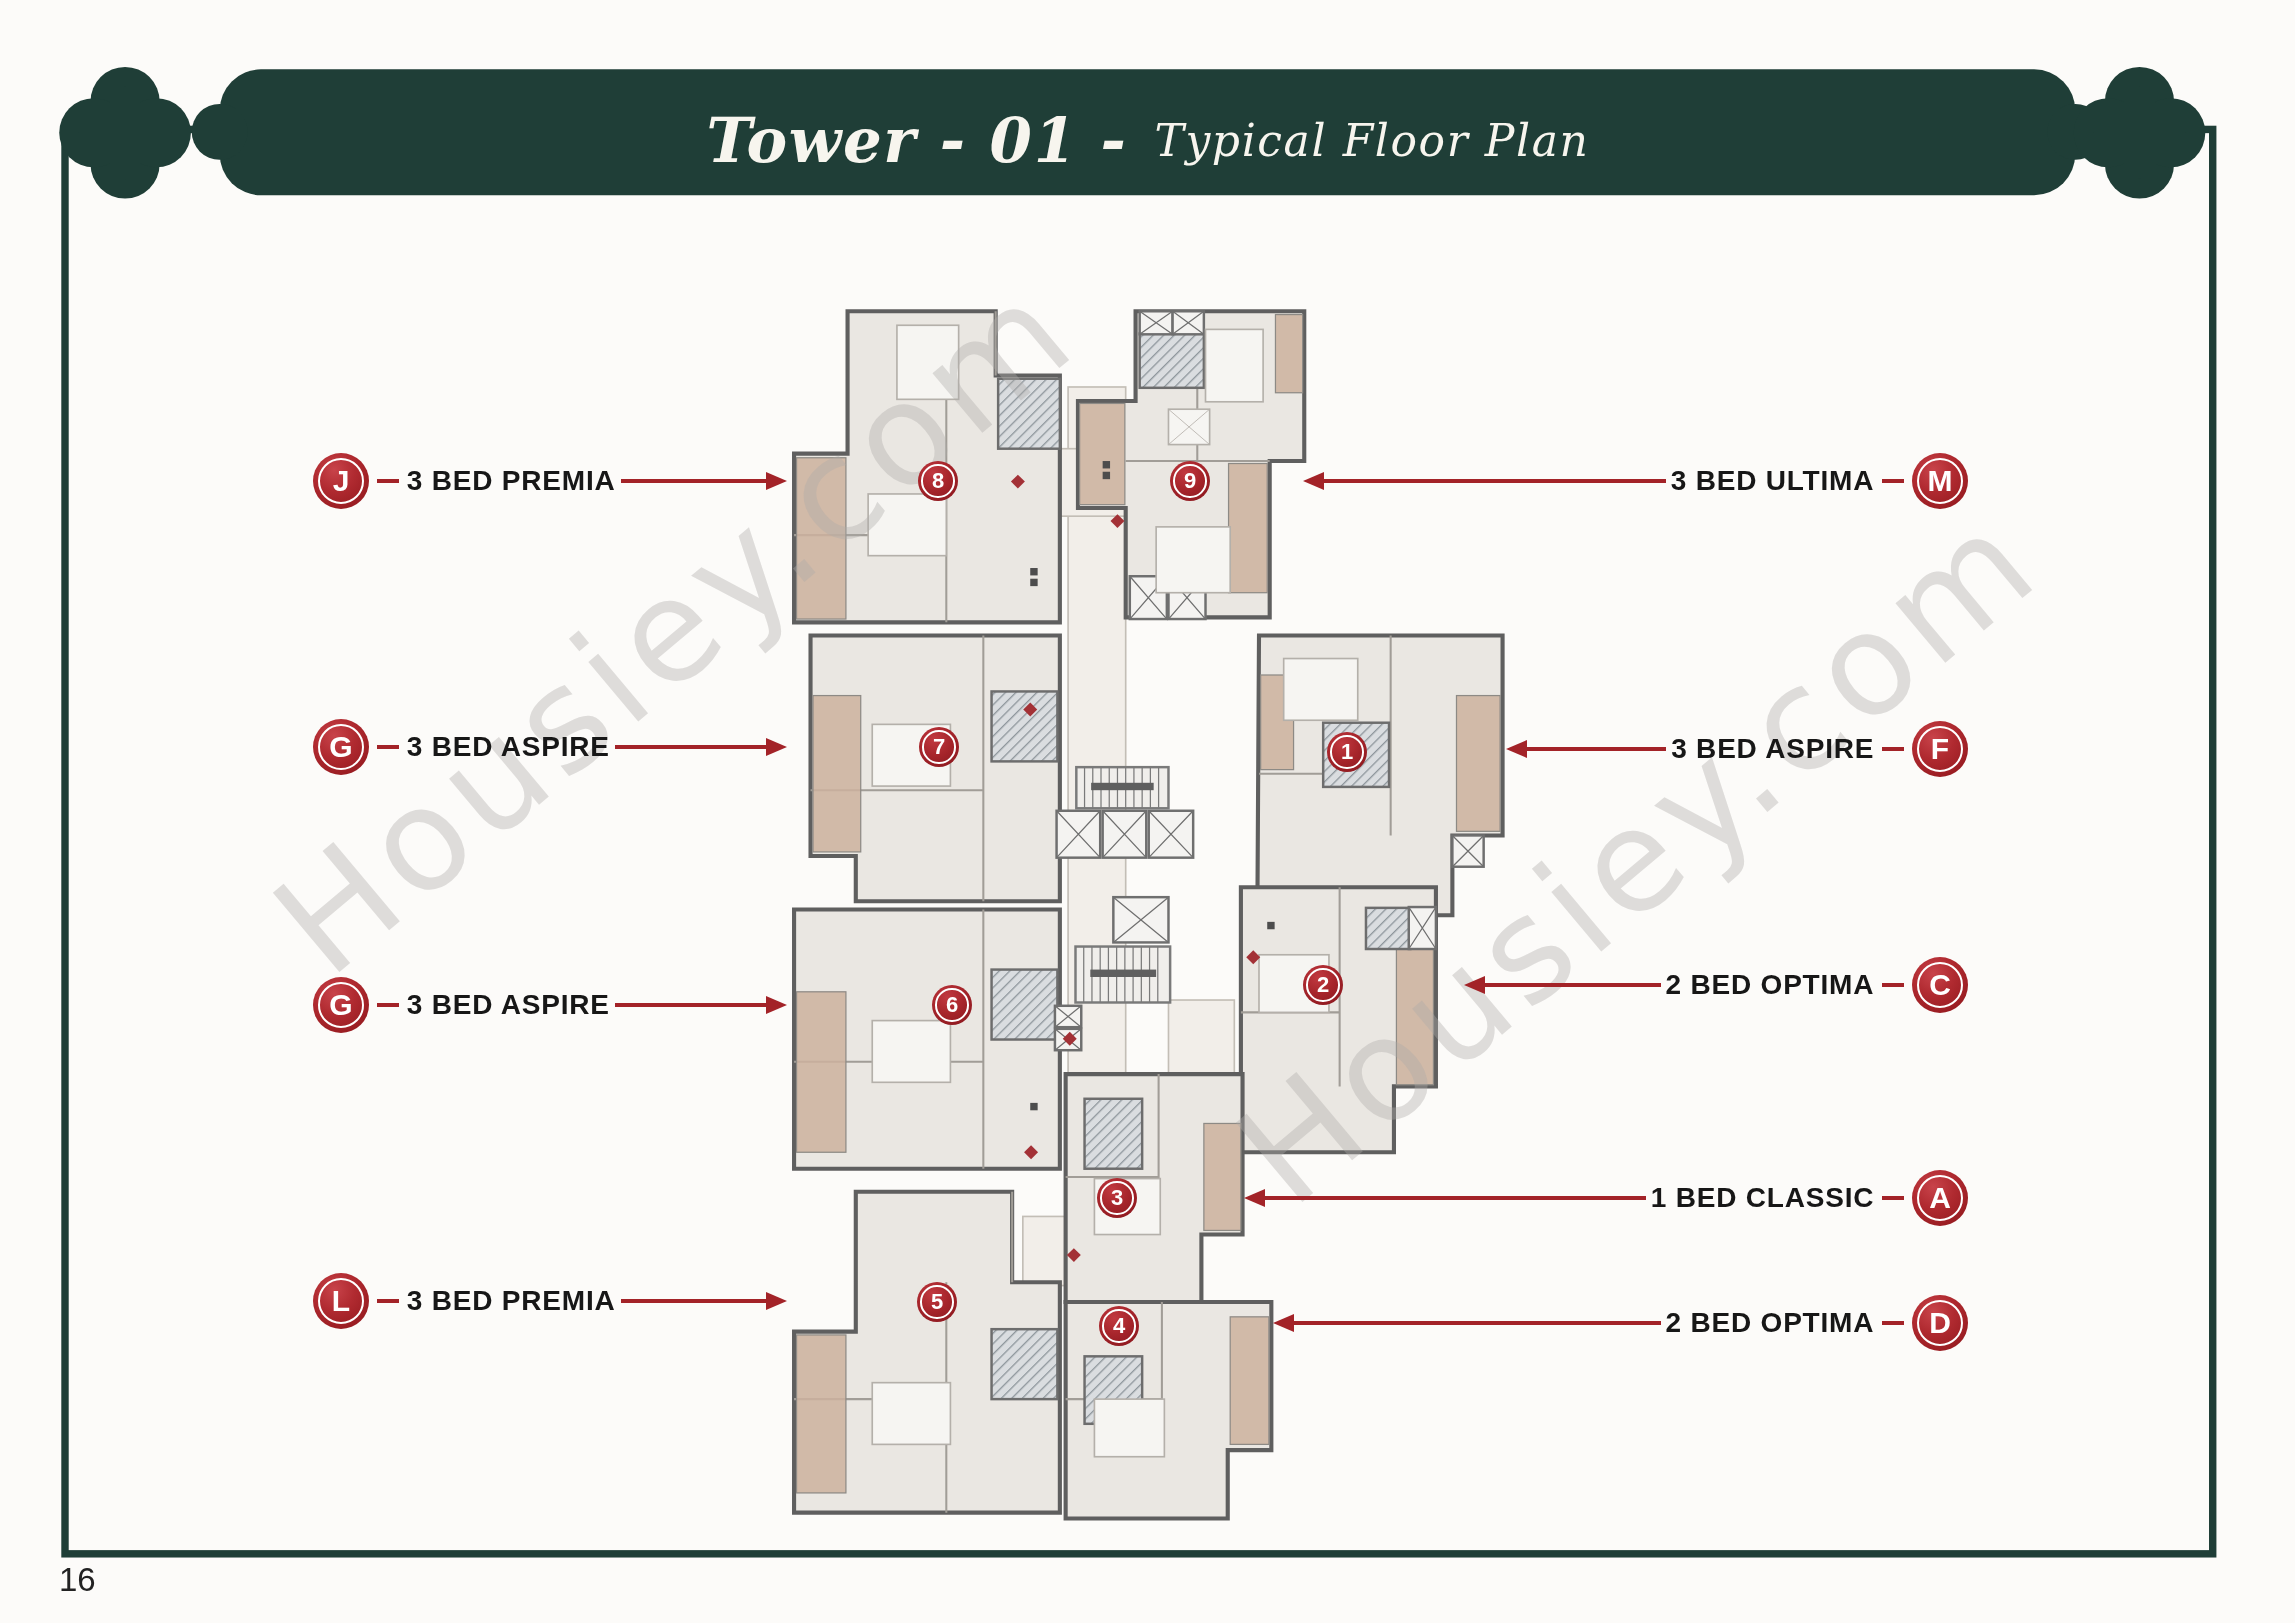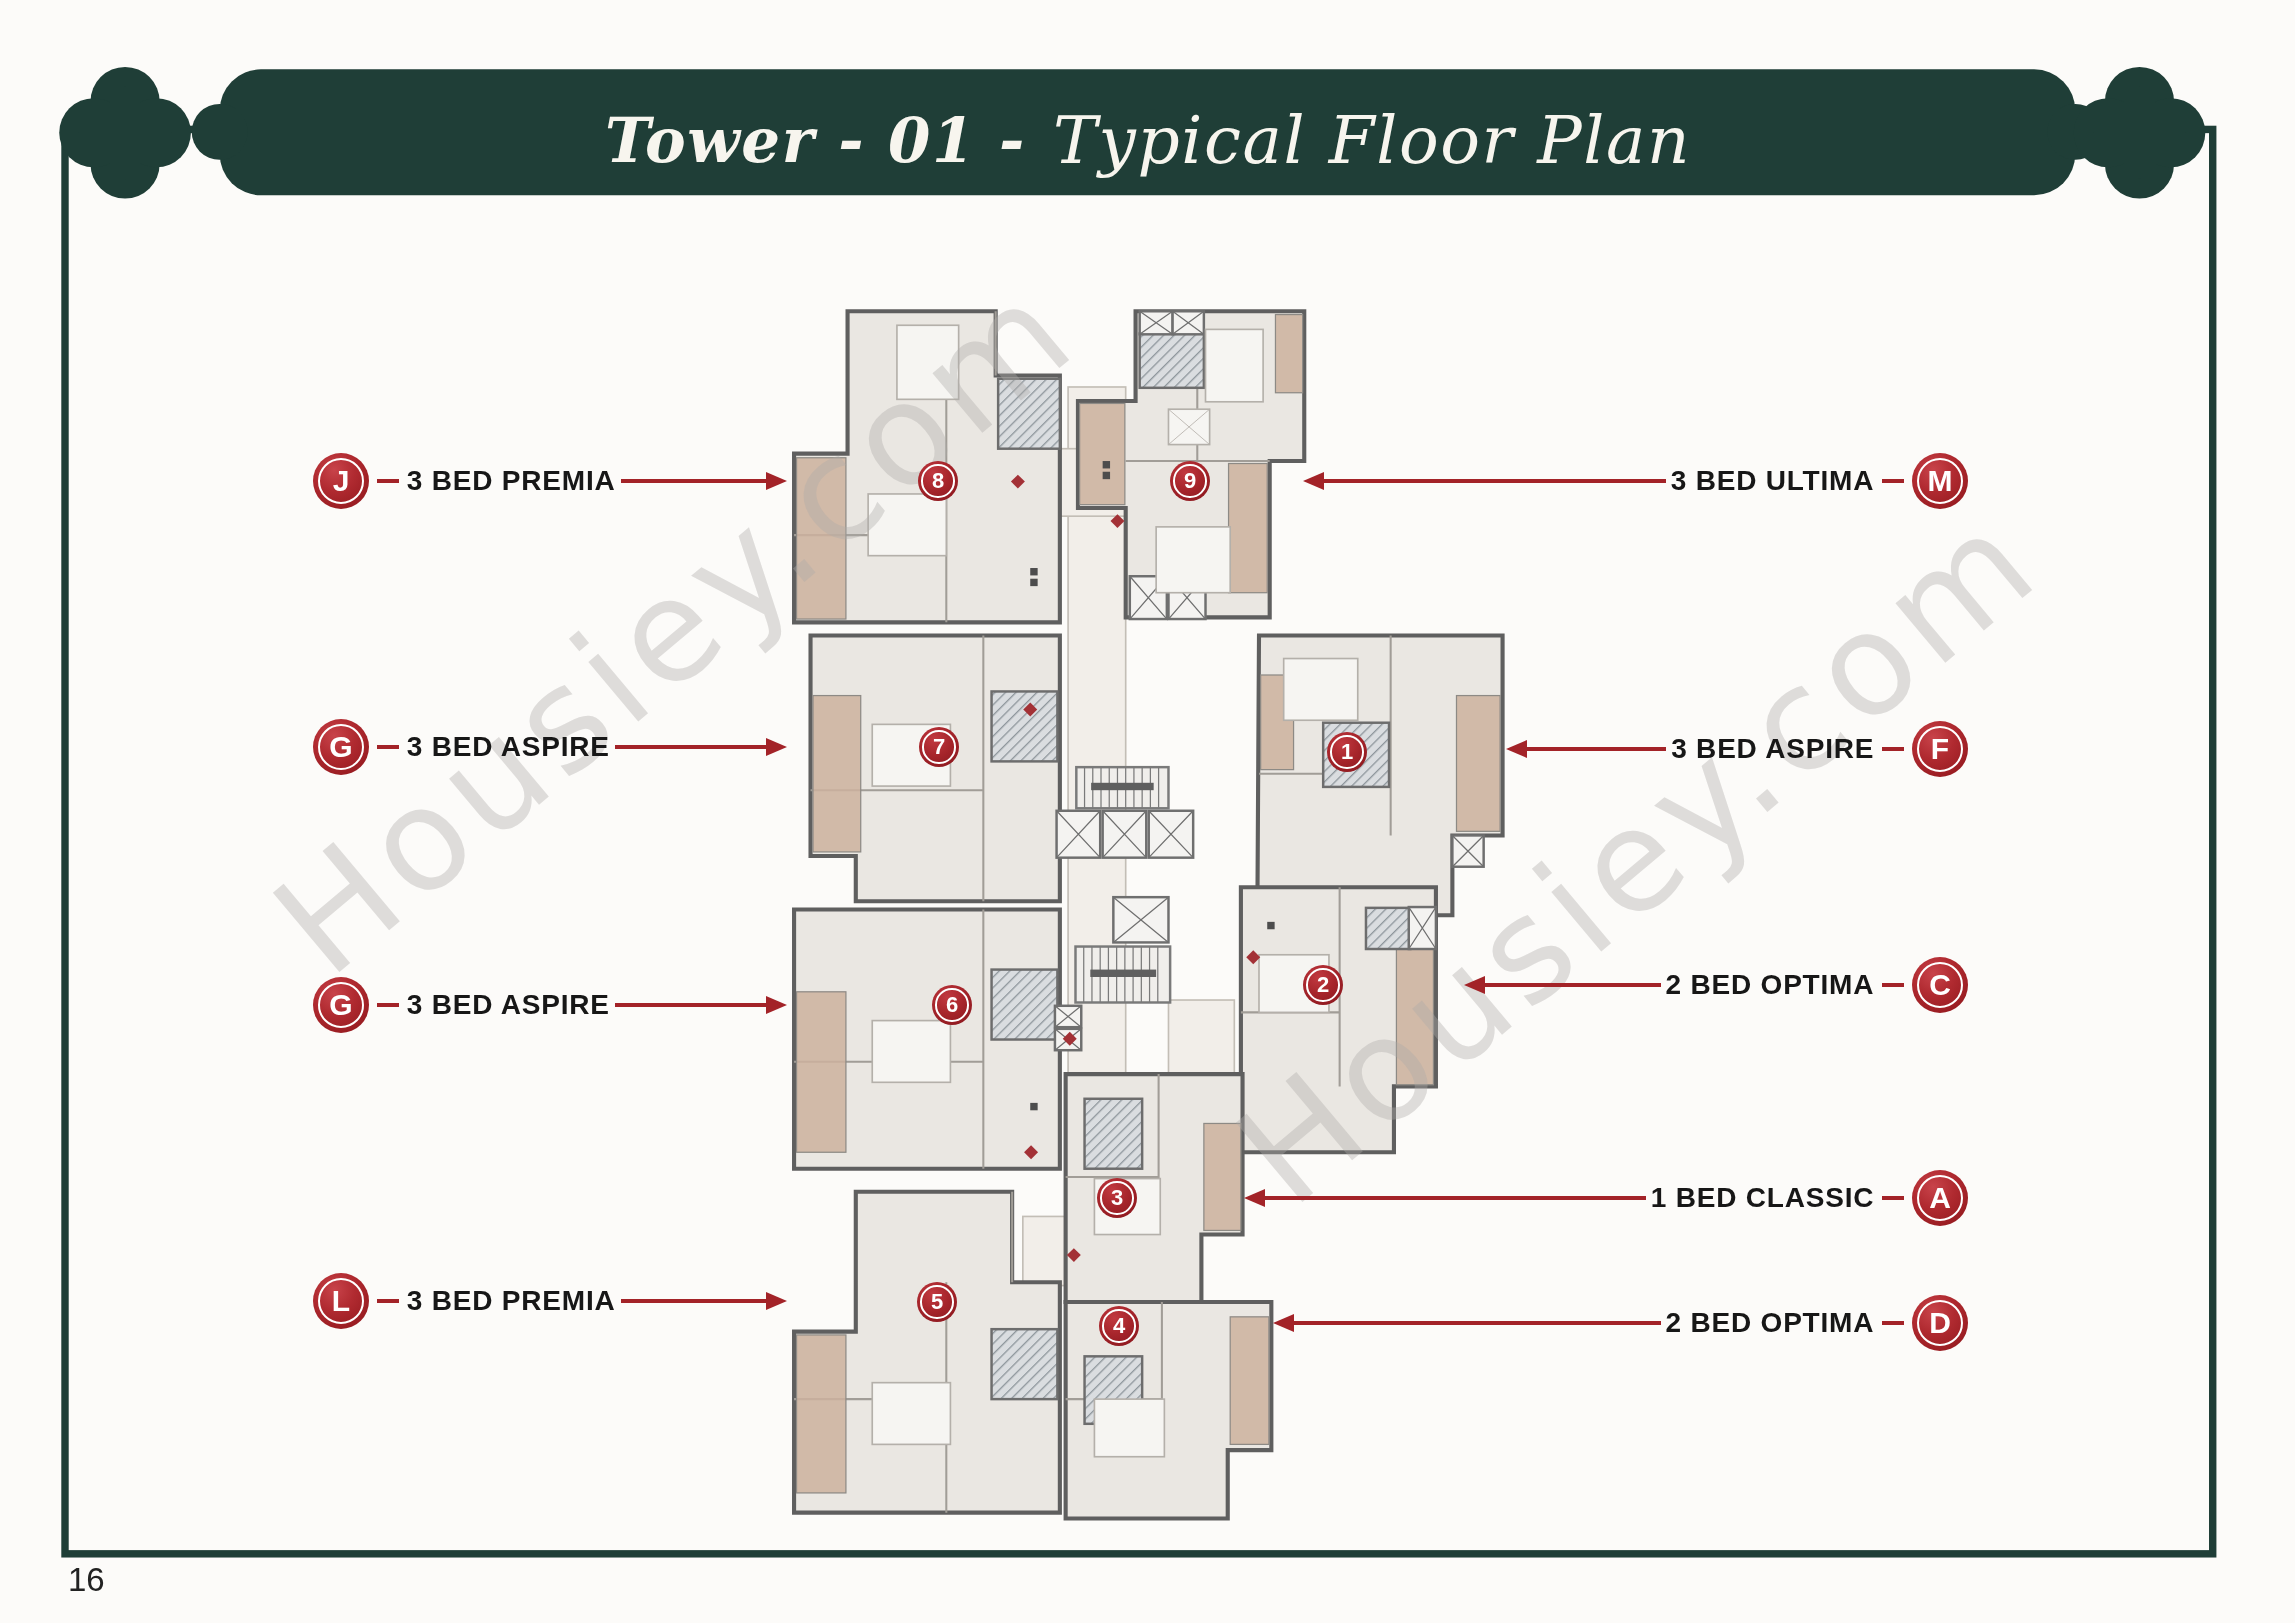--- a/index.html
+++ b/index.html
@@ -12,21 +12,21 @@
       letter-spacing:8.2px;color:rgba(174,171,167,0.38);white-space:nowrap;pointer-events:none;
       transform:translate(-50%,-50%) rotate(-40deg);}
   .wm1{left:675px;top:626px;}
   .wm2{left:1638px;top:856px;}
 
   
   #banner-title{position:absolute;left:220px;top:69px;width:1856px;height:142px;z-index:4;
       display:flex;align-items:center;justify-content:center;gap:15px;color:#f7f5ee;
       font-family:"DejaVu Serif",serif;font-style:italic;}
   #banner-title .t1{font-size:61px;font-weight:700;letter-spacing:1.6px;}
-  #banner-title .t2{font-size:66px;font-weight:400;letter-spacing:1.6px;margin-left:12px;}
+  #banner-title .t2{font-size:44px;font-weight:400;letter-spacing:1.6px;margin-left:12px;}
 
   
   .lrow{position:absolute;height:58px;display:flex;align-items:center;z-index:3;}
   .letter-badge{width:56px;height:56px;border-radius:50%;flex:0 0 56px;position:relative;
       background:radial-gradient(circle at 38% 30%, #c8434a 0%, #b02a30 40%, #8c151a 100%);
       display:flex;align-items:center;justify-content:center;color:#fff;font-weight:700;font-size:30px;}
   .letter-badge::after{content:"";position:absolute;inset:5px;border:2.5px solid #fff;border-radius:50%;}
   .lrow .dash{width:21.4px;height:3.3px;background:#a32328;margin:0 8.2px;flex:0 0 21.4px;}
   .lrow .lbl{font-size:28px;font-weight:600;color:#171717;letter-spacing:0.8px;white-space:nowrap;}
   .arrow{flex:1 1 auto;position:relative;height:18px;margin:0 5px;}
@@ -37,21 +37,21 @@
   .arrow.to-right .head{right:0;border-left:21.4px solid #a32328;}
   .arrow.to-left  .head{left:0;border-right:21.4px solid #a32328;}
 
   
   .unit-badge{position:absolute;width:40px;height:40px;border-radius:50%;z-index:3;
       background:radial-gradient(circle at 38% 30%, #c13940 0%, #a8262c 42%, #84141a 100%);
       display:flex;align-items:center;justify-content:center;color:#fff;font-weight:700;font-size:22px;
       transform:translate(-50%,-50%);}
   .unit-badge::after{content:"";position:absolute;inset:3.3px;border:2.1px solid #fff;border-radius:50%;}
 
-  #page-number{position:absolute;left:68px;top:1561px;font-size:33px;color:#222;z-index:3;}
+  #page-number{position:absolute;left:59px;top:1561px;font-size:33px;color:#222;z-index:3;}
 </style>
 </head>
 <body>
 
 <div id="page">
 
   <svg id="plan-svg" width="2295" height="1624" viewBox="0 0 2789 1973">
     <defs>
       <pattern id="hatch" width="9" height="9" patternTransform="rotate(45)" patternUnits="userSpaceOnUse">
         <rect width="9" height="9" fill="#dadde0"></rect>

